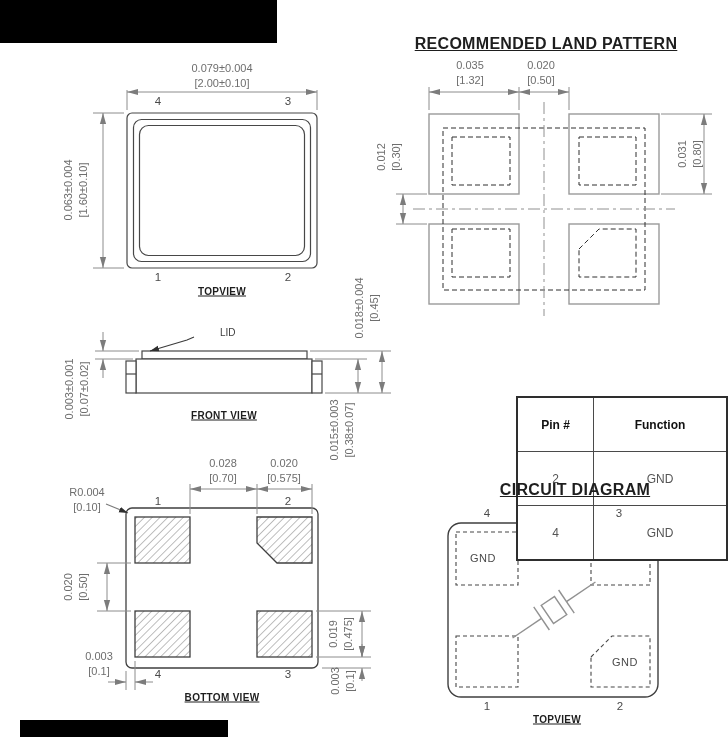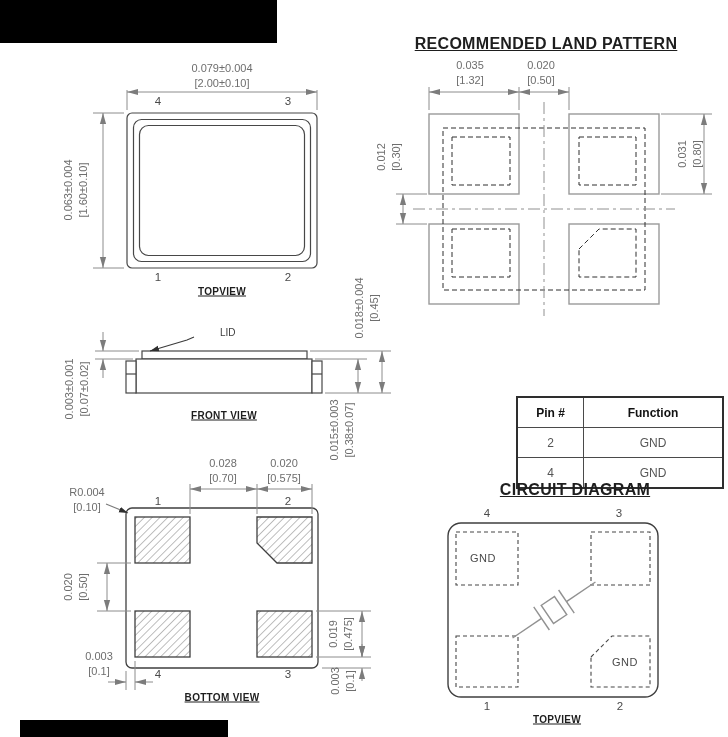--- a/index.html
+++ b/index.html
@@ -15,21 +15,21 @@
   .vdim{position:absolute;transform:translate(-50%,-50%) rotate(-90deg);text-align:center;
         font-size:11px;line-height:1.32;color:#6e6e6e;white-space:nowrap;}
   .pin{position:absolute;transform:translate(-50%,-50%);font-size:11.5px;color:#4a4a4a;}
   .vtitle{position:absolute;transform:translate(-50%,-50%);font-weight:bold;font-size:10px;
           color:#1e1e1e;text-decoration:underline;white-space:nowrap;letter-spacing:.3px;}
   .vtitle.small{font-size:16px;}
   .gnd{position:absolute;transform:translate(-50%,-50%);font-size:11px;color:#4a4a4a;letter-spacing:.5px;}
   .lid-label{position:absolute;left:196px;top:327px;font-size:10px;color:#3c3c3c;margin-left:24px;}
   table.pin-table{position:absolute;left:516px;top:396px;border-collapse:collapse;
         border:2px solid #2e2e2e;font-size:12px;background:#fff;}
-  table.pin-table th,table.pin-table td{border:1px solid #4a4a4a;text-align:center;padding:5px;height:19px;}
+  table.pin-table th,table.pin-table td{border:1px solid #4a4a4a;text-align:center;padding:17px;height:19px;}
   table.pin-table th{font-weight:bold;color:#111;}
   table.pin-table td{color:#555;}
   .c1{width:55px;} .c2{width:128px;}
 </style>
 </head>
 <body>
 
 <div class="canvas">
 
   <svg class="abs" style="left:0;top:0" width="728" height="737">

